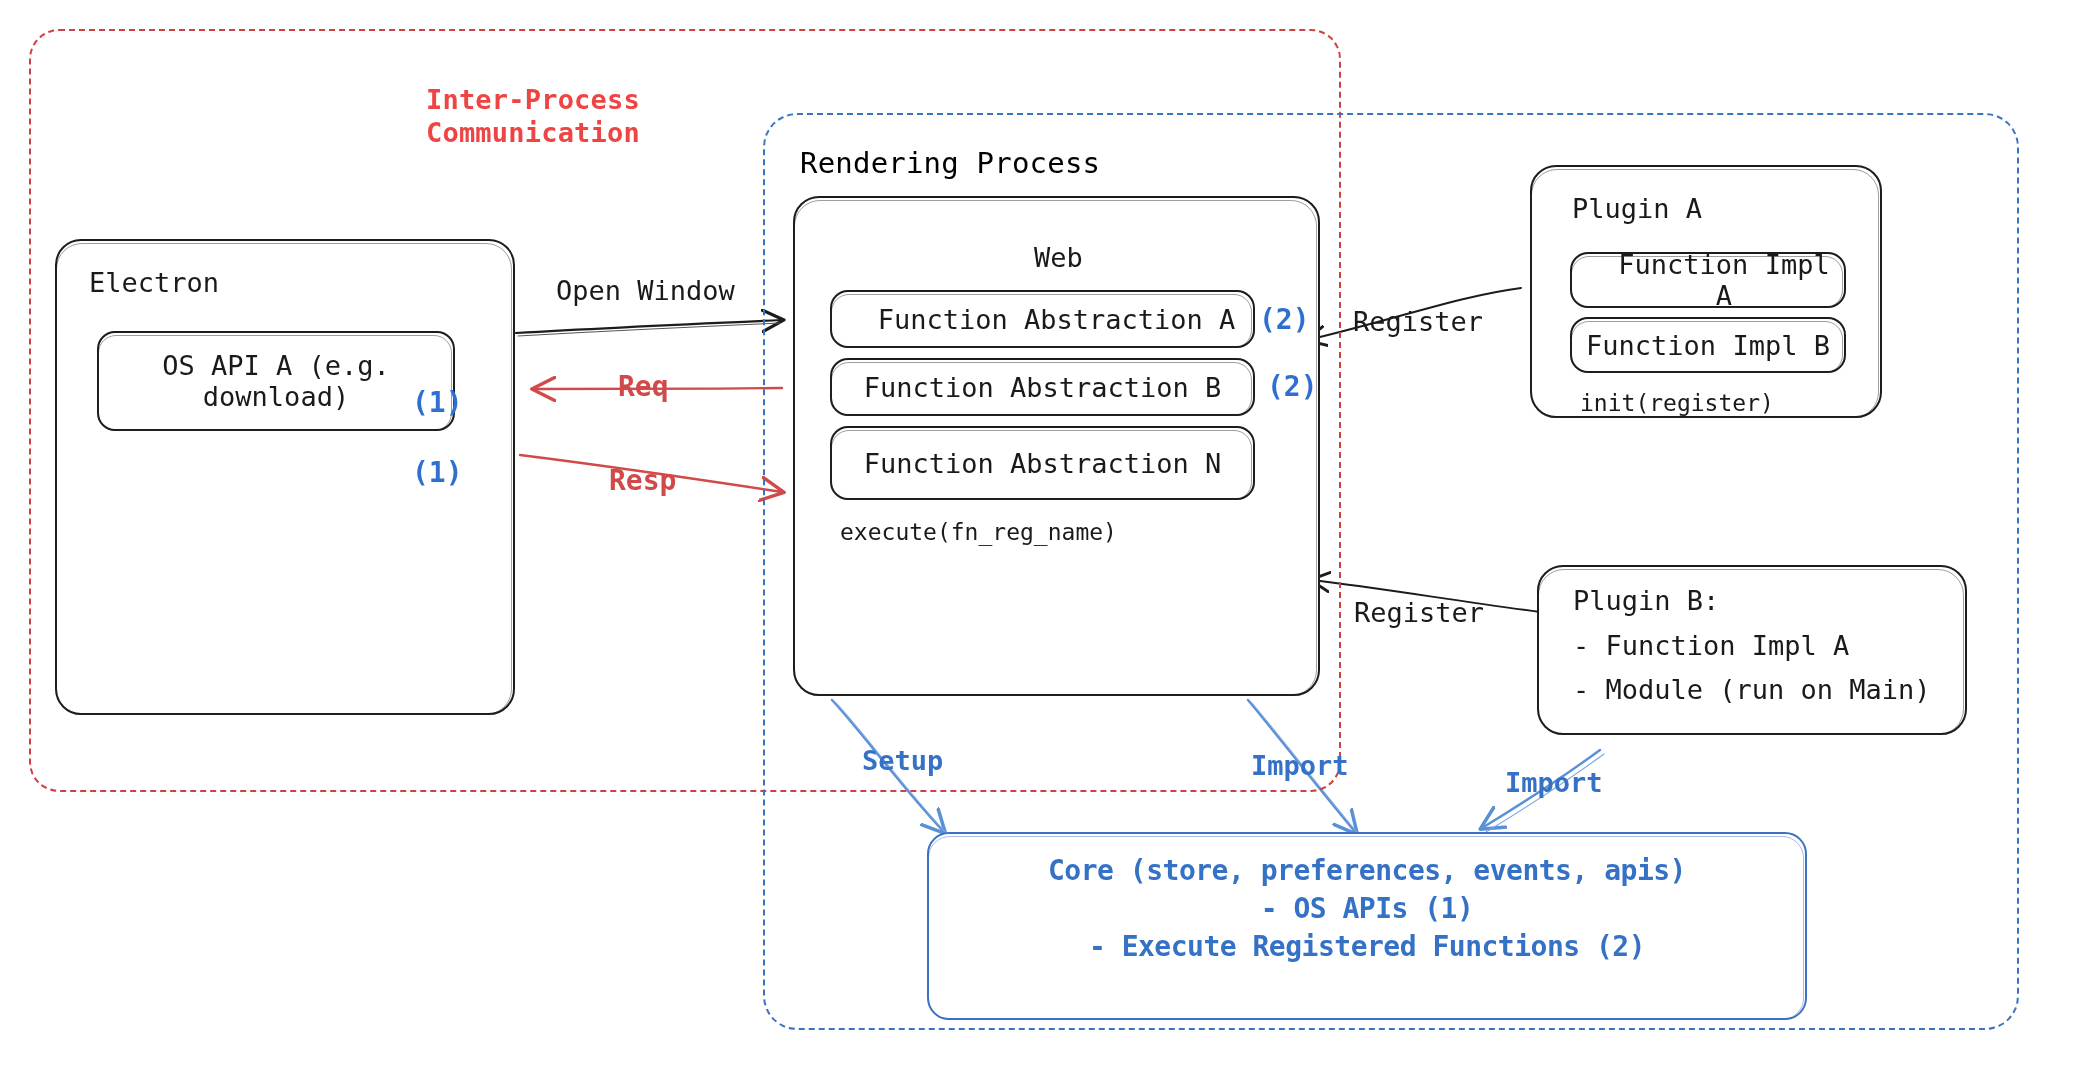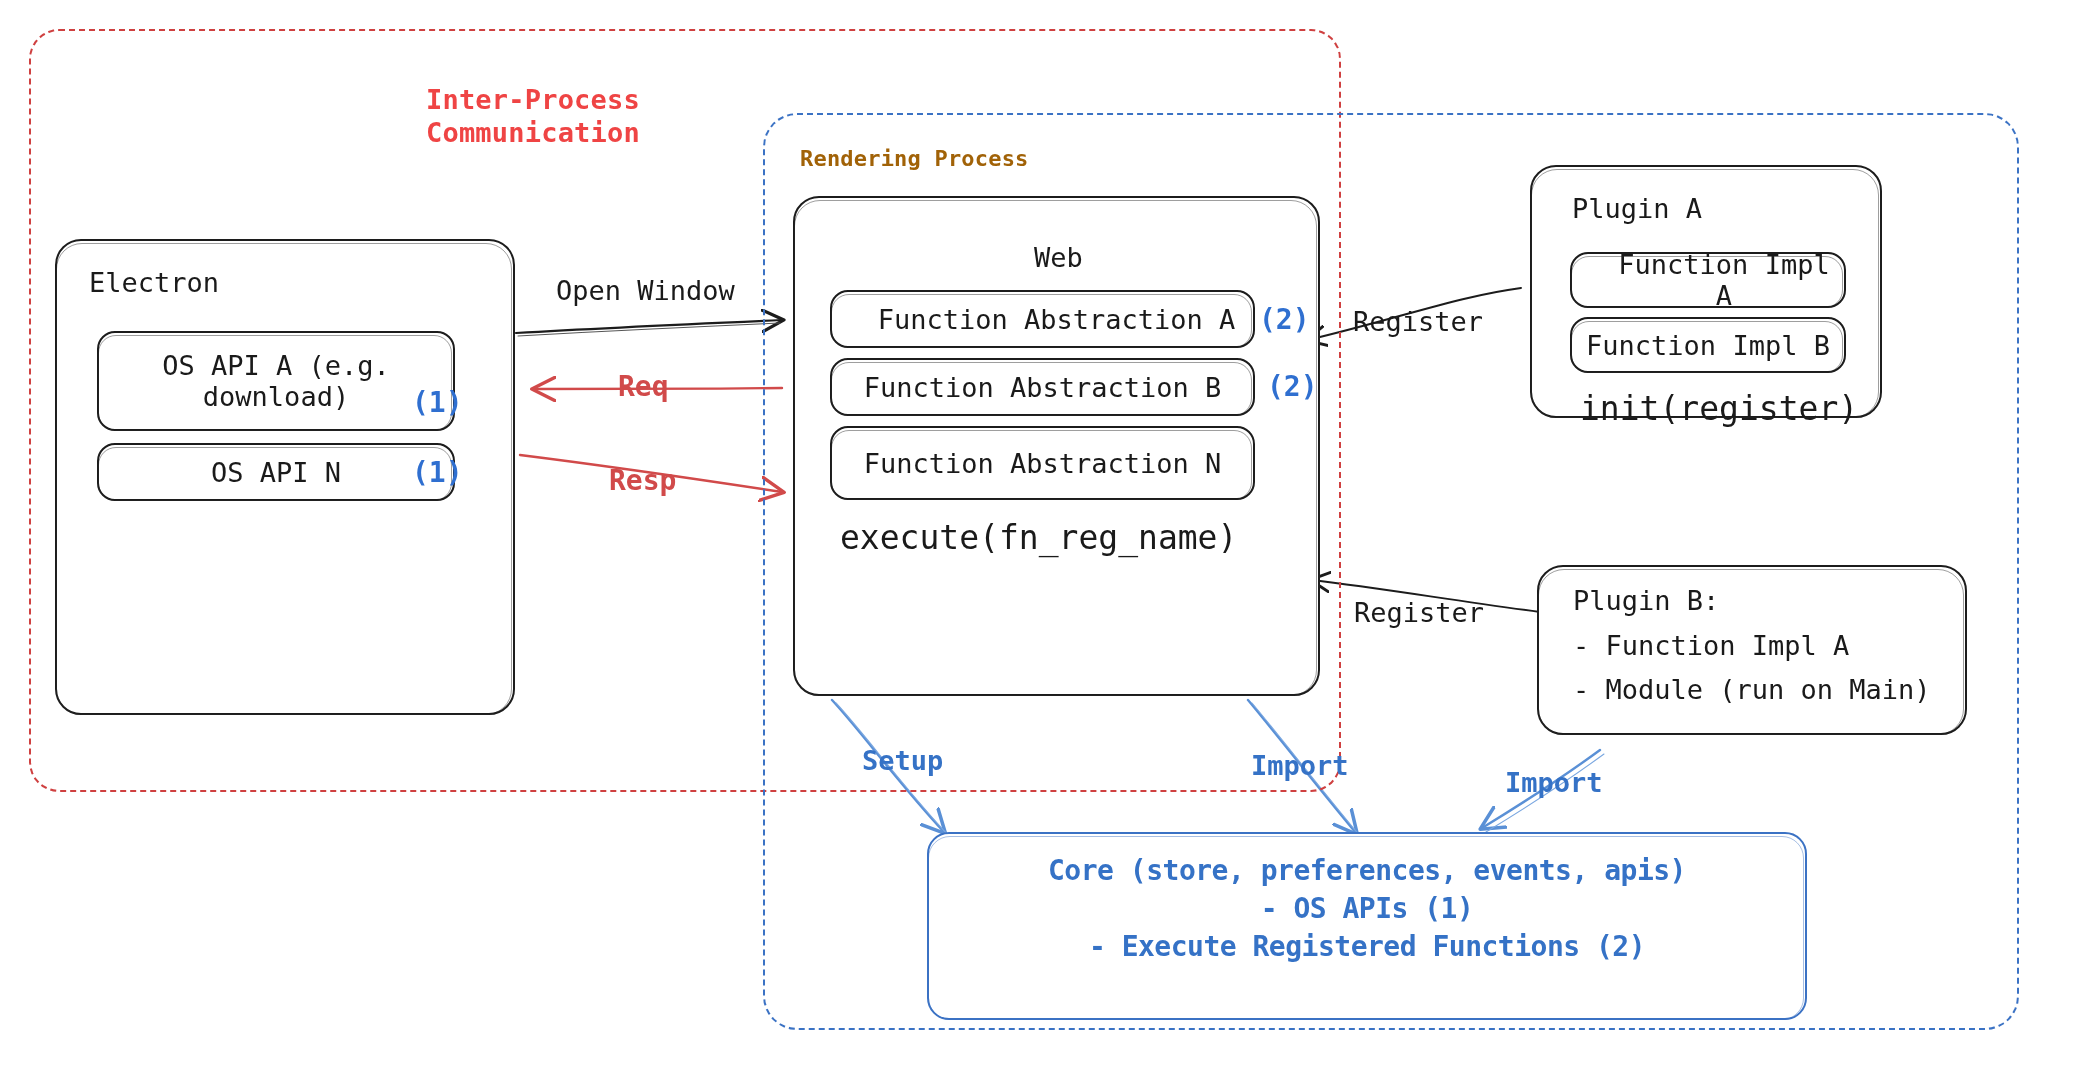--- a/index.html
+++ b/index.html
@@ -27,24 +27,24 @@
 
   
   .region{
     position:absolute;box-sizing:border-box;
     border:2.4px dashed #cf4040;border-radius:30px;background:transparent;
   }
   .region.blue{border-color:#3b72c4;border-radius:34px;}
 
   
   .t-region-red{color:#ef4444;font-size:27px;font-weight:700;letter-spacing:.2px;}
-  .t-region-blue{color:#a16207;font-size:22px;font-weight:700;letter-spacing:.2px;}
+  .t-region-blue{color:#000000;font-size:29px;font-weight:400;letter-spacing:.2px;}
   .t-boxtitle{font-size:27px;}
   .t-item{font-size:27px;}
-  .t-note{font-size:33px;}
+  .t-note{font-size:23px;}
   .t-edge{font-size:27px;}
   .t-edge-red{font-size:28px;color:#d14a4a;font-weight:700;}
   .t-edge-blue{font-size:27px;color:#3572c6;font-weight:700;}
   .t-mark{font-size:28px;color:#2f6fd0;font-weight:700;}
   .t-core{
     color:#3572c6;font-weight:700;font-size:28px;text-align:center;
     font-family:"DejaVu Sans Mono","Liberation Mono",monospace;
     letter-spacing:-.5px;line-height:1.35;
   }
 
@@ -112,23 +112,20 @@
 
 <div class="box" style="left:55px;top:239px;width:460px;height:476px;">
   <div class="lbl t-boxtitle" style="left:32px;top:26px;">Electron</div>
 
   <div class="box sub center" style="left:40px;top:90px;width:358px;height:100px;">
     <span class="t-item">OS API A (e.g.
 download)</span>
   </div>
   <div class="lbl t-mark" style="left:355px;top:145px;">(1)</div>
 
-  <div class="box sub center" style="left:40px;top:202px;width:358px;height:58px;">
-    <span class="t-item">OS API N</span>
-  </div>
   <div class="lbl t-mark" style="left:355px;top:215px;">(1)</div>
 </div>
 
 <div class="box" style="left:793px;top:196px;width:527px;height:500px;">
   <div class="lbl t-boxtitle center" style="left:0;top:44px;width:527px;">Web</div>
 
   <div class="box sub center" style="left:35px;top:92px;width:425px;height:58px;padding-left:28px;">
     <span class="t-item">Function Abstraction A</span>
   </div>
   <div class="lbl t-mark" style="left:464px;top:105px;">(2)</div>

